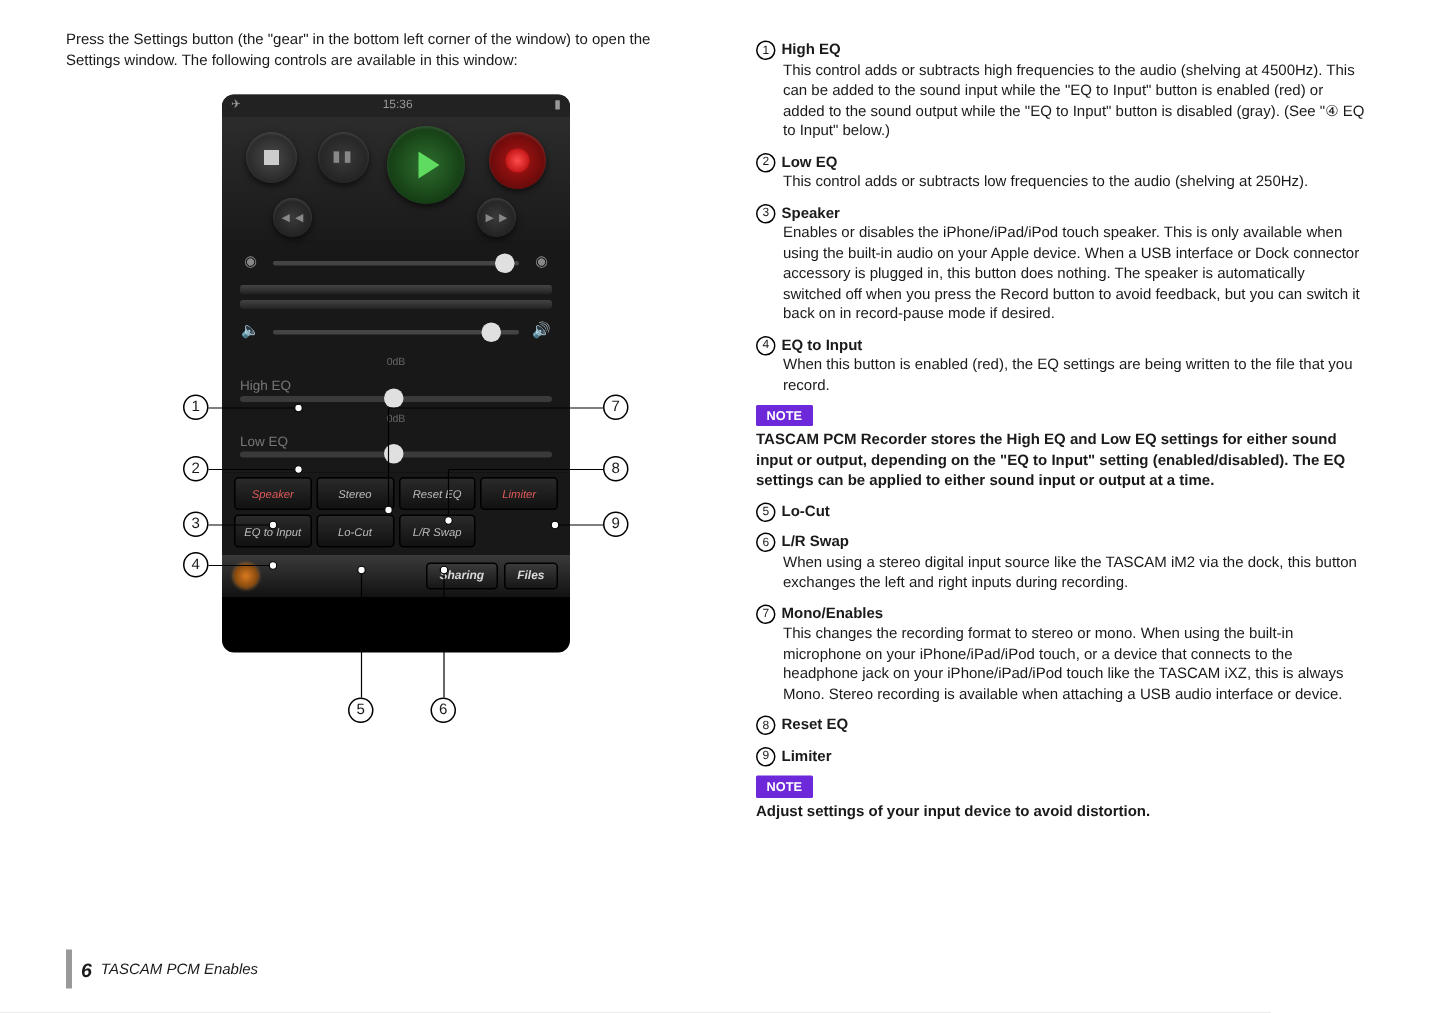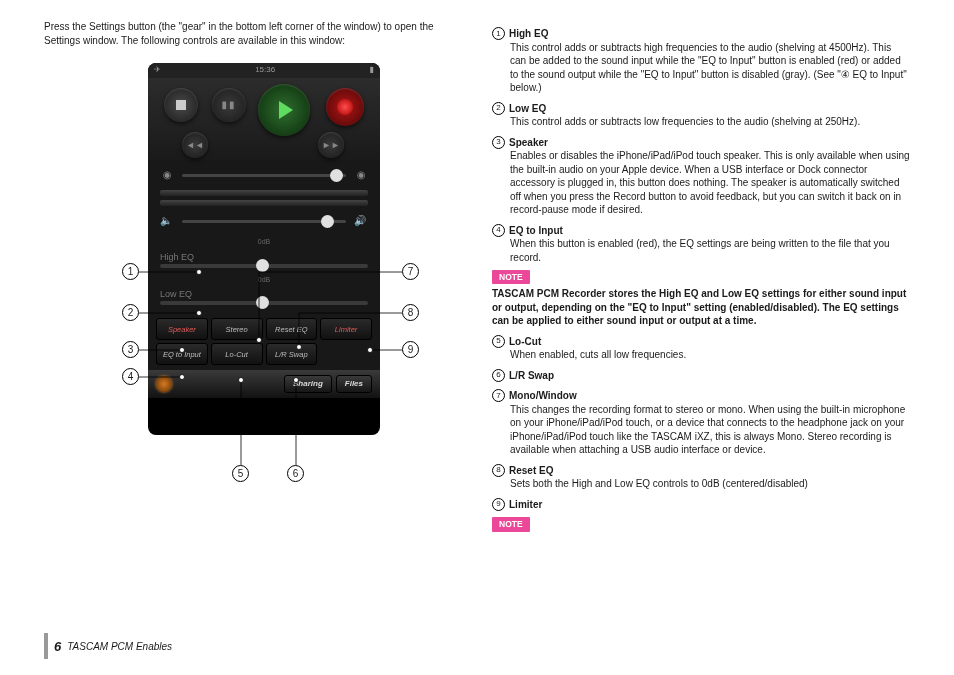--- a/index.html
+++ b/index.html
@@ -1,28 +1,28 @@
 <!DOCTYPE html>
 <html><head>
 <meta charset="utf-8">
 <style>
   * { box-sizing: border-box; margin: 0; padding: 0; }
   body { width: 954px; height: 675px; background: #c8c8c8; font-family: "Helvetica Neue", Arial, sans-serif; color: #1a1a1a; }
   .page { background: #fff; margin: 0 auto; width: 954px; height: 675px; padding: 20px 44px 16px 44px; position: relative; }
   .title { font-size: 26px; font-weight: 800; font-style: italic; color: #1a1a1a; border-bottom: 1.5px solid #888; padding-bottom: 6px; margin-bottom: 18px; letter-spacing: -0.5px;}
-  .columns { display: flex; gap: 28px; }
+  .columns { display: flex; gap: 40px; }
   .col-left { width: 420px; font-size: 10px; line-height: 1.35; }
   .col-right { flex: 1; font-size: 10px; line-height: 1.35; }
   .intro { margin-bottom: 16px; }
   .circ { display: inline-flex; width: 13px; height: 13px; border: 1px solid #000; border-radius: 50%; align-items: center; justify-content: center; font-size: 8px; line-height: 1; font-weight: 500; background: #fff; }
   .item-head { display: flex; align-items: flex-start; gap: 4px; margin-top: 7px; }
   .item-head .circ { flex-shrink: 0; margin-top: 0; }
   .item-title { font-weight: 700; }
   .item-body { margin-left: 18px; }
-  .note-tag { display: inline-block; background: #ec4899; color: #fff; font-size: 8.5px; padding: 1.5px 7px; border-radius: 1px; margin: 6px 0 3px 0; font-weight: 600; }
+  .note-tag { display: inline-block; background: #6d28d9; color: #fff; font-size: 8.5px; padding: 1.5px 7px; border-radius: 1px; margin: 6px 0 3px 0; font-weight: 600; }
   .note-text { margin-left: 0; font-weight: bold; }
   .footer { position: absolute; bottom: 16px; left: 44px; font-size: 10px; font-style: italic; display: flex; align-items: center; gap: 6px;}
   .footer .pnum { font-weight: 800; font-size: 13px; font-style: italic; }
   .footer .bar { width: 4px; height: 26px; background: #999; }
   
   .annot-wrap { position: relative; width: 420px; height: 450px; }
   .phone { position: absolute; top: 0; left: 104px; width: 232px; height: 372px; background: #000; border-radius: 8px; overflow: hidden; }
   .statusbar { height: 15px; background: #222; display:flex; align-items:center; justify-content:space-between; padding:0 6px; font-size:8px; color:#999; }
   .transport { height: 82px; background: linear-gradient(#2c2c2c,#1a1a1a); position:relative; }
   .tb { position:absolute; border-radius:50%; display:flex; align-items:center; justify-content:center; box-shadow: inset 0 1px 2px rgba(255,255,255,0.15), 0 2px 4px rgba(0,0,0,0.6);}
@@ -174,32 +174,32 @@
           <span class="item-title">Low EQ</span>
         </div><div class="item-body">This control adds or subtracts low frequencies to the audio (shelving at 250Hz).</div><div class="item-head">
           <span class="circ">3</span>
           <span class="item-title">Speaker</span>
         </div><div class="item-body">Enables or disables the iPhone/iPad/iPod touch speaker. This is only available when using the built-in audio on your Apple device. When a USB interface or Dock connector accessory is plugged in, this button does nothing. The speaker is automatically switched off when you press the Record button to avoid feedback, but you can switch it back on in record-pause mode if desired.</div><div class="item-head">
           <span class="circ">4</span>
           <span class="item-title">EQ to Input</span>
         </div><div class="item-body">When this button is enabled (red), the EQ settings are being written to the file that you record.</div><div class="note-tag">NOTE</div><div class="note-text">TASCAM PCM Recorder stores the High EQ and Low EQ settings for either sound input or output, depending on the "EQ to Input" setting (enabled/disabled). The EQ settings can be applied to either sound input or output at a time.</div><div class="item-head">
           <span class="circ">5</span>
           <span class="item-title">Lo-Cut</span>
-        </div><div class="item-body">When enabled, cuts all low frequencies.</div><div class="item-head">
+        </div><div class="item-head">
           <span class="circ">6</span>
           <span class="item-title">L/R Swap</span>
-        </div><div class="item-head">
+        </div><div class="item-body">When using a stereo digital input source like the TASCAM iM2 via the dock, this button exchanges the left and right inputs during recording.</div><div class="item-head">
           <span class="circ">7</span>
-          <span class="item-title"> Mono/Window</span>
+          <span class="item-title"> Mono/Enables</span>
         </div><div class="item-body">This changes the recording format to stereo or mono. When using the built-in microphone on your iPhone/iPad/iPod touch, or a device that connects to the headphone jack on your iPhone/iPad/iPod touch like the TASCAM iXZ, this is always Mono. Stereo recording is available when attaching a USB audio interface or device.</div><div class="item-head">
           <span class="circ">8</span>
           <span class="item-title">Reset EQ</span>
-        </div><div class="item-body">Sets both the High and Low EQ controls to 0dB (centered/disabled)</div><div class="item-head">
+        </div><div class="item-head">
           <span class="circ">9</span>
           <span class="item-title">Limiter</span>
-        </div><div class="note-tag">NOTE</div></div>
+        </div><div class="note-tag">NOTE</div><div class="note-text">Adjust settings of your input device to avoid distortion.</div></div>
   </div>
   <div class="footer">
     <div class="bar"></div>
     <span class="pnum">6</span>
     <span>TASCAM PCM Enables</span>
   </div>
 </div>
 
 </body></html>

